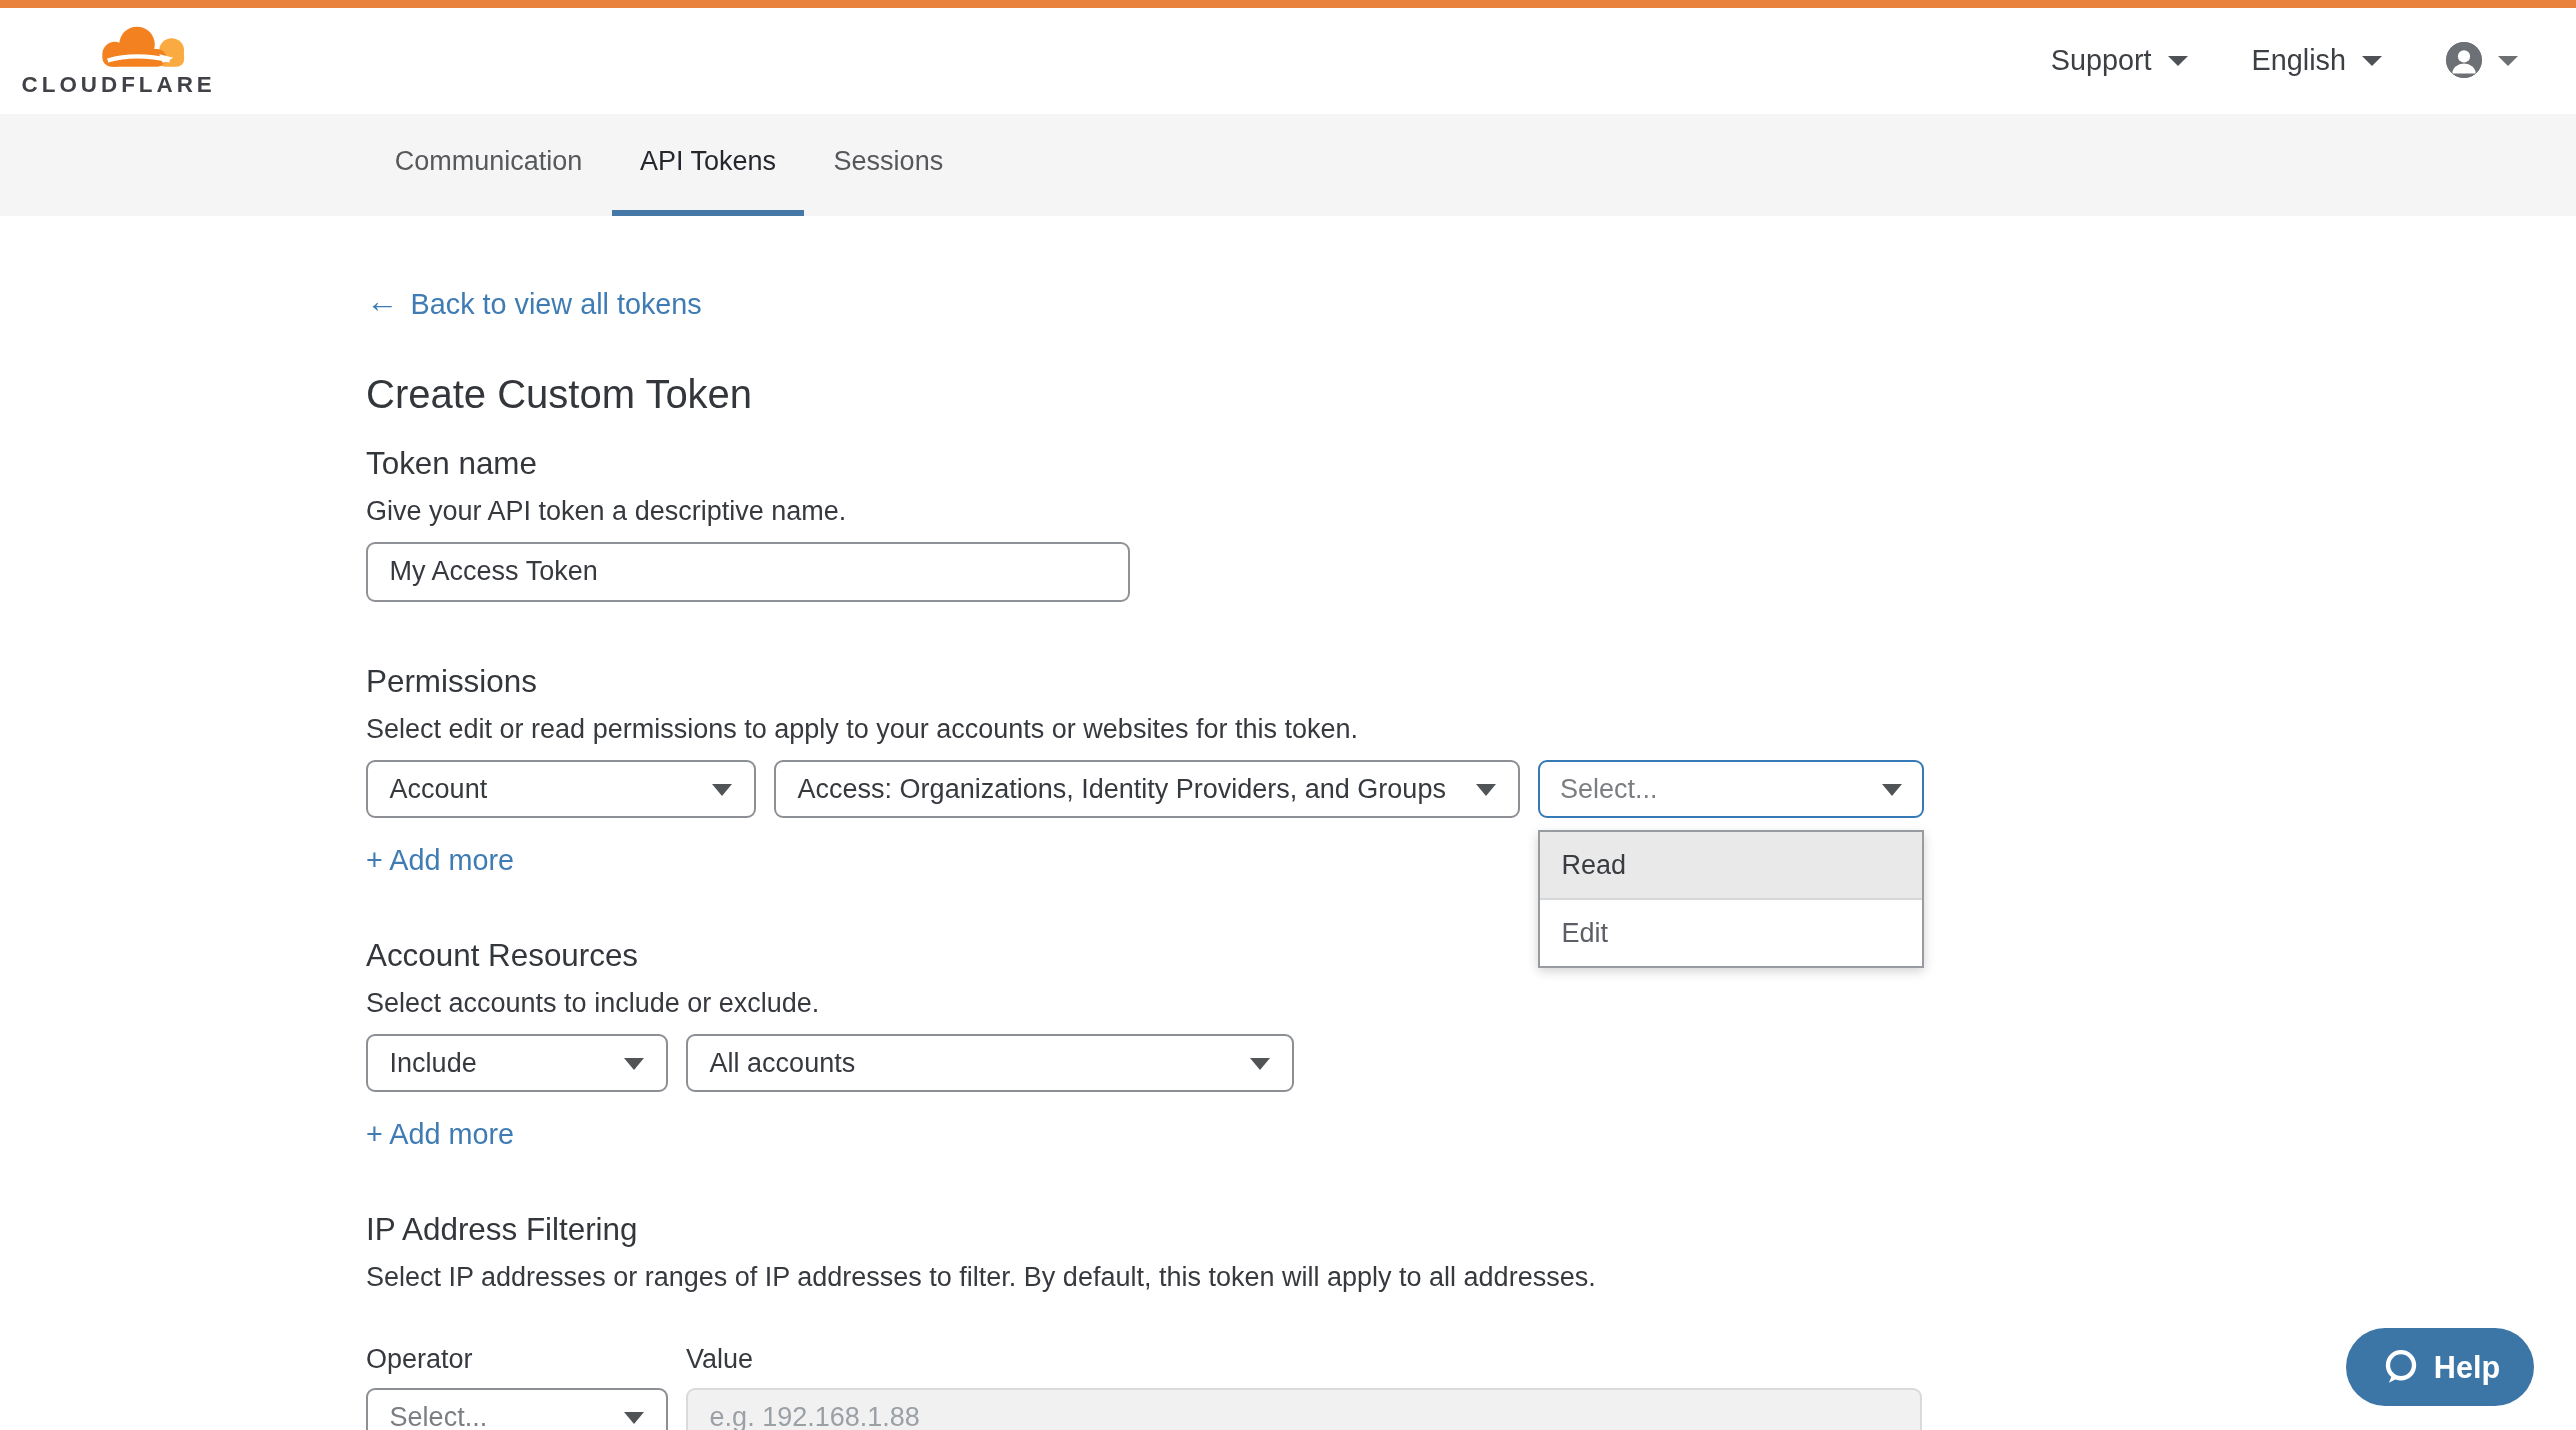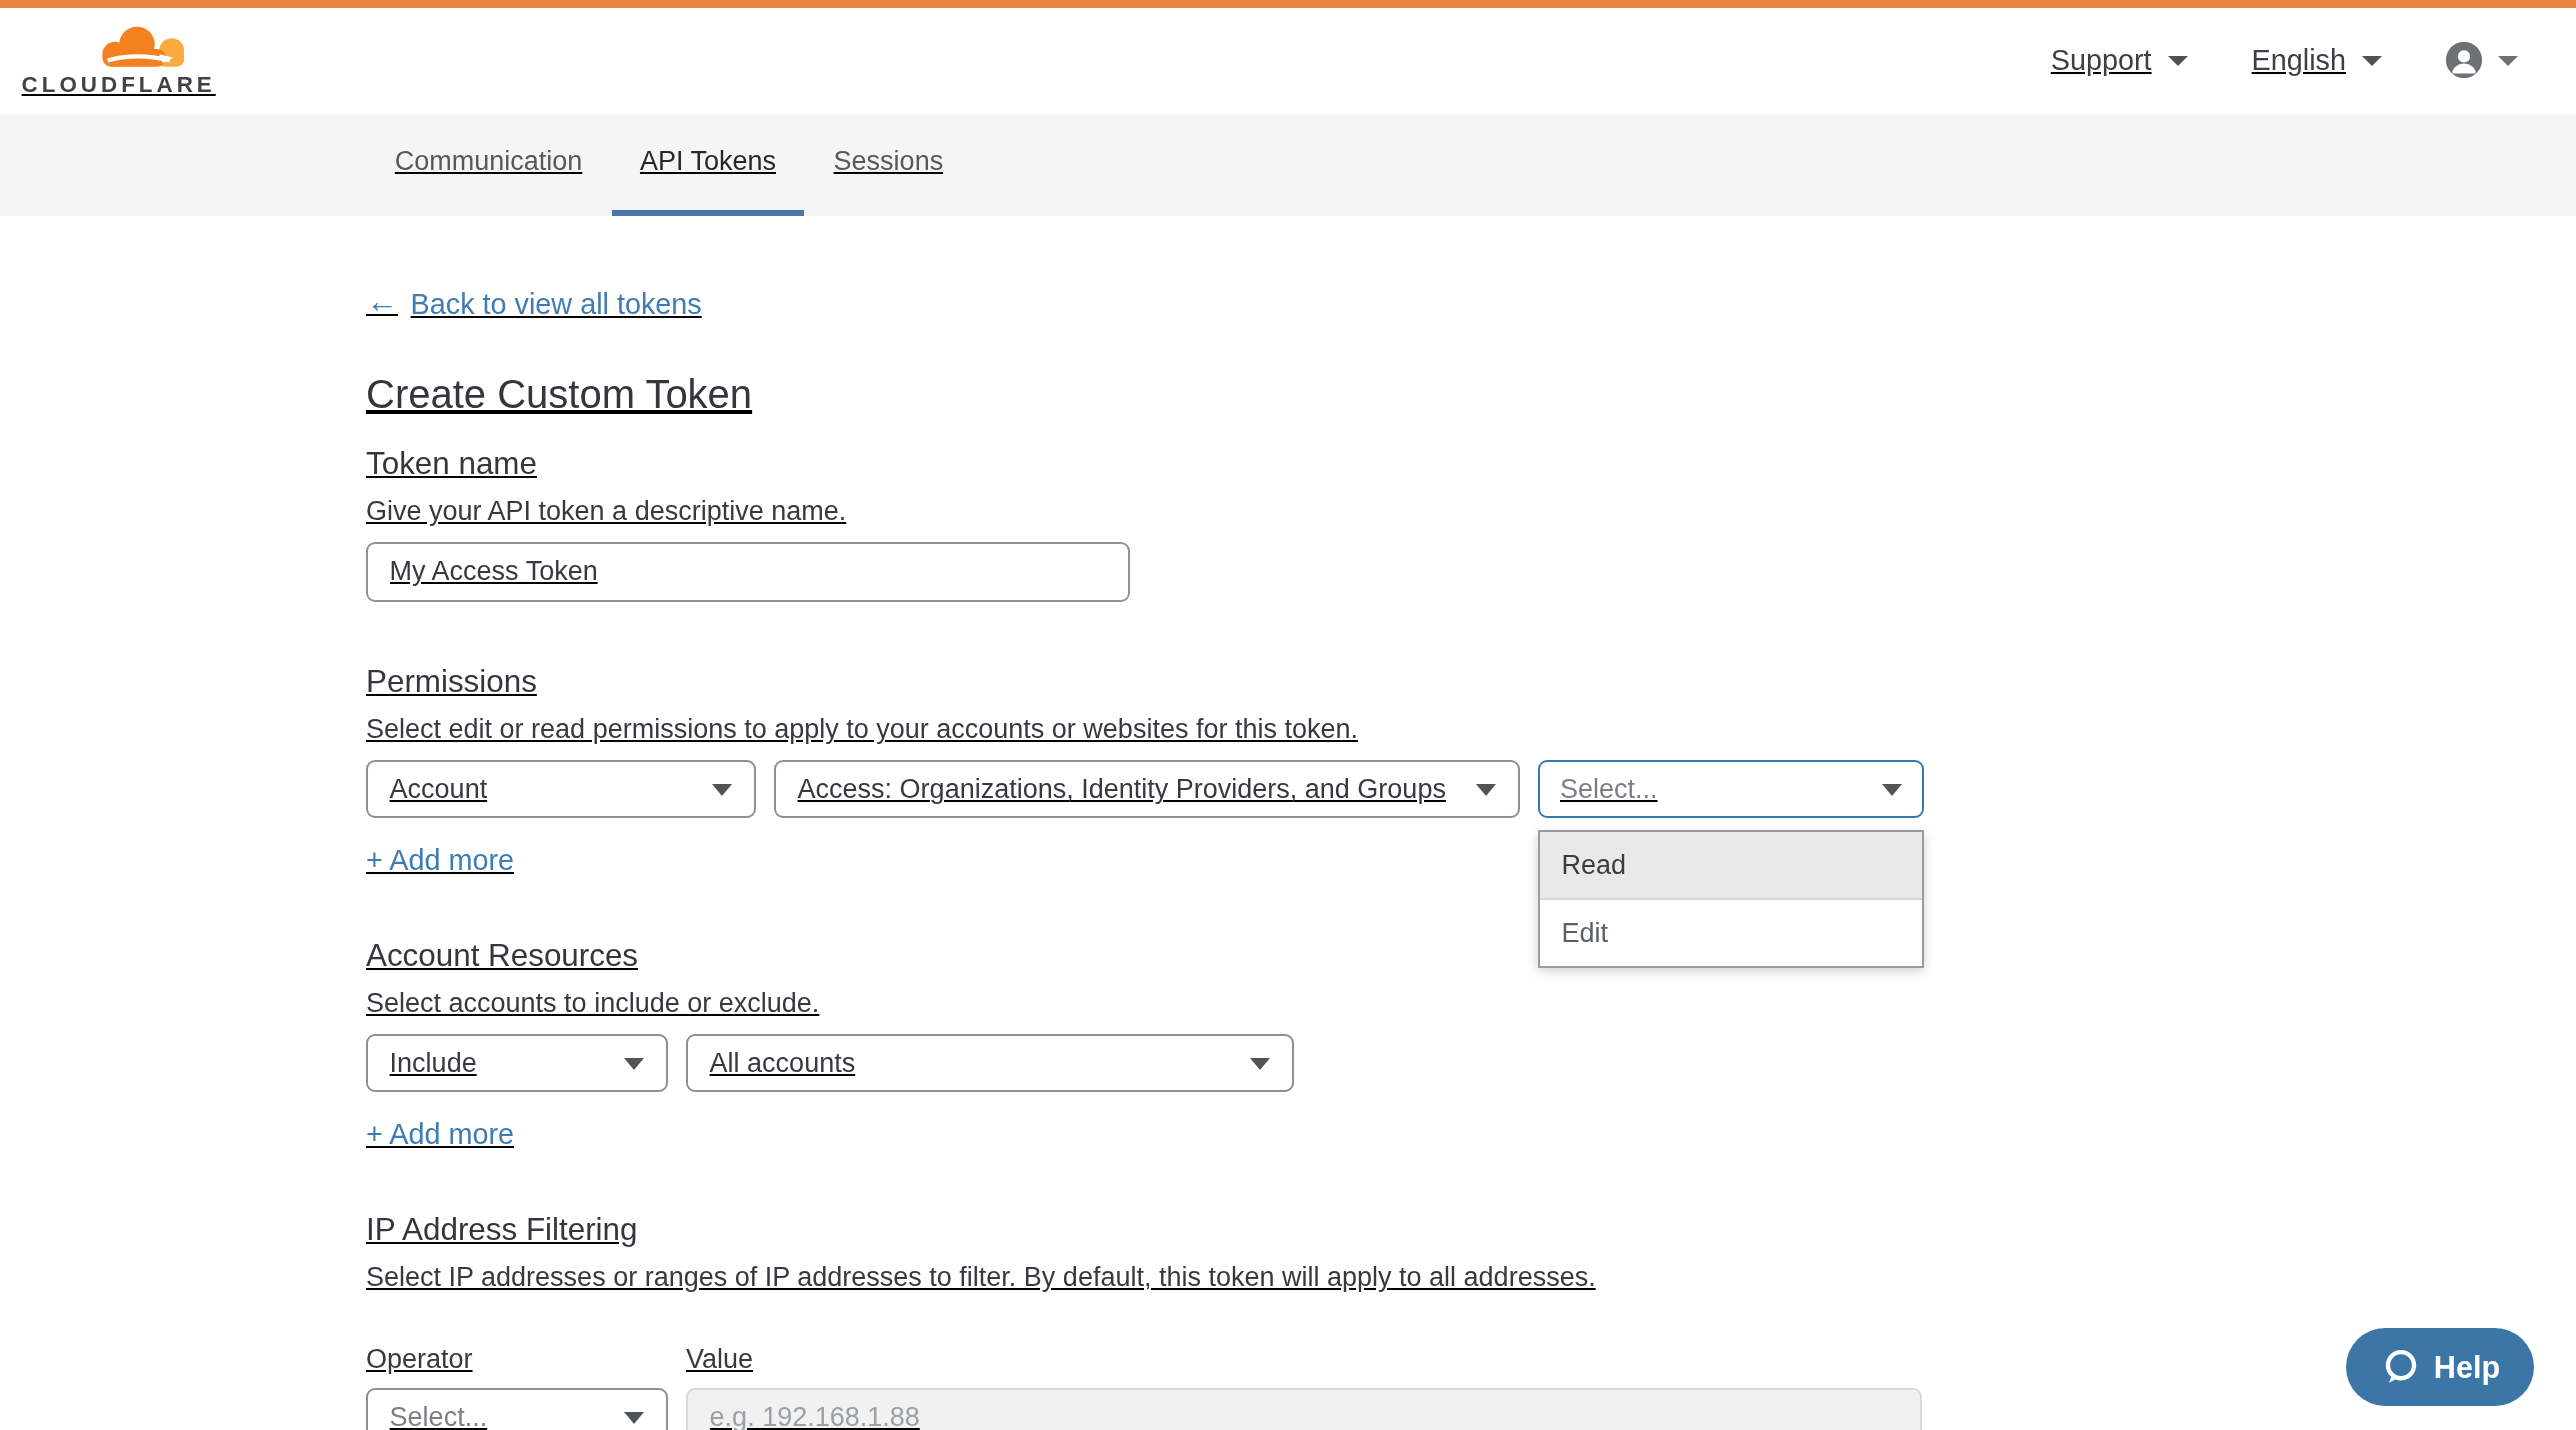--- a/index.html
+++ b/index.html
@@ -1,16 +1,16 @@
 <!DOCTYPE html>
 <html style="font-size:14.4px"><head>
 <meta charset="utf-8">
 <style>
   html,body{margin:0;padding:0;background:#fff;}
-  .viewport{width:2576px;height:1431px;overflow:hidden;position:relative;background:#0369a1;text-decoration:underline;}
+  .viewport{width:2576px;height:1431px;overflow:hidden;position:relative;background:#0369a1;}
   .page{width:1288px;height:715px;transform:scale(2);transform-origin:0 0;position:relative;
         font-family:"Liberation Sans",sans-serif;color:#36393e;background:#fff;}
 
   
   .topbar{height:3.6px;background:#e8823d;}
 
   
   header{height:53px;background:#fff;display:flex;align-items:center;justify-content:space-between;
          padding:0 29px 0 10.8px;box-sizing:border-box;}
   .logo{display:flex;flex-direction:column;align-items:flex-start;cursor:pointer;}

